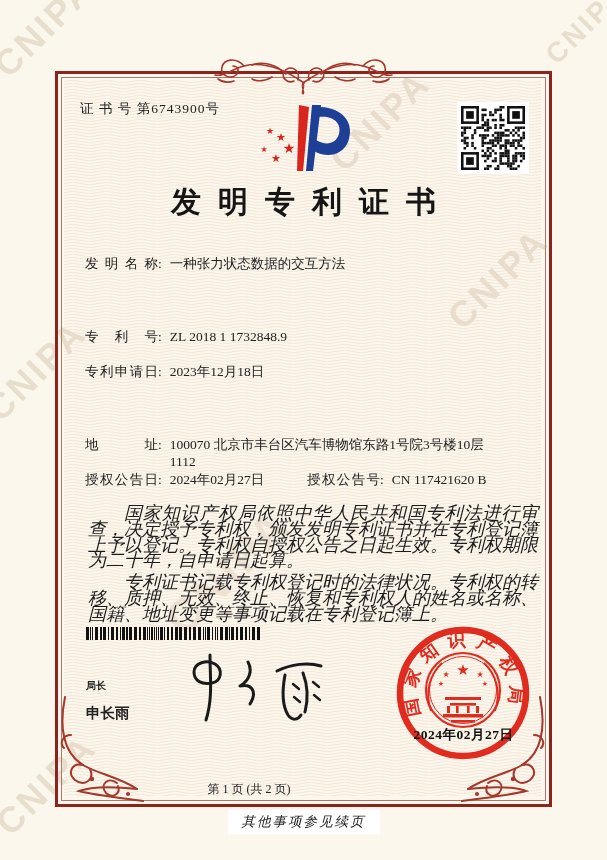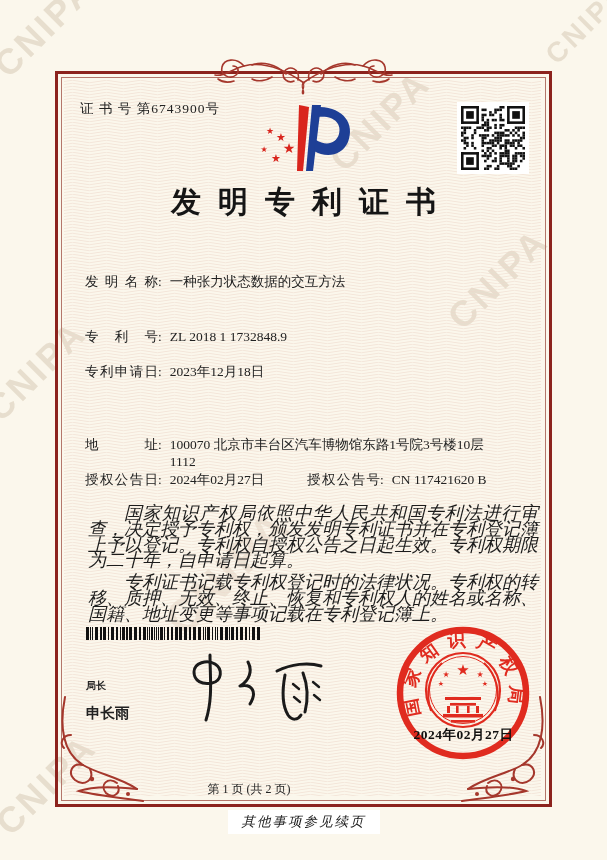--- a/index.html
+++ b/index.html
@@ -354,21 +354,21 @@
         <rect x="33.28" y="61.44" width="2.56" height="2.56" fill="#111"></rect>
         <rect x="35.84" y="61.44" width="2.56" height="2.56" fill="#111"></rect>
         <rect x="48.64" y="61.44" width="2.56" height="2.56" fill="#111"></rect>
         <rect x="51.2" y="61.44" width="2.56" height="2.56" fill="#111"></rect>
         <rect x="53.76" y="61.44" width="2.56" height="2.56" fill="#111"></rect>
       </svg>
   </div>
 
   <div class="title">发明专利证书</div>
 
-  <div class="field-row" style="top:273px;">
+  <div class="field-row" style="top:255px;">
     <span class="f-label">发明名称</span><span class="f-colon">:</span><span class="f-value">一种张力状态数据的交互方法</span>
   </div>
   <div class="field-row" style="top:328px;">
     <span class="f-label">专利号</span><span class="f-colon">:</span><span class="f-value">ZL 2018 1 1732848.9</span>
   </div>
   <div class="field-row" style="top:363px;">
     <span class="f-label">专利申请日</span><span class="f-colon">:</span><span class="f-value">2023年12月18日</span>
   </div>
   <div class="field-row" style="top:436px;">
     <span class="f-label">地址</span><span class="f-colon">:</span><span class="f-value">100070 北京市丰台区汽车博物馆东路1号院3号楼10层1112</span>

